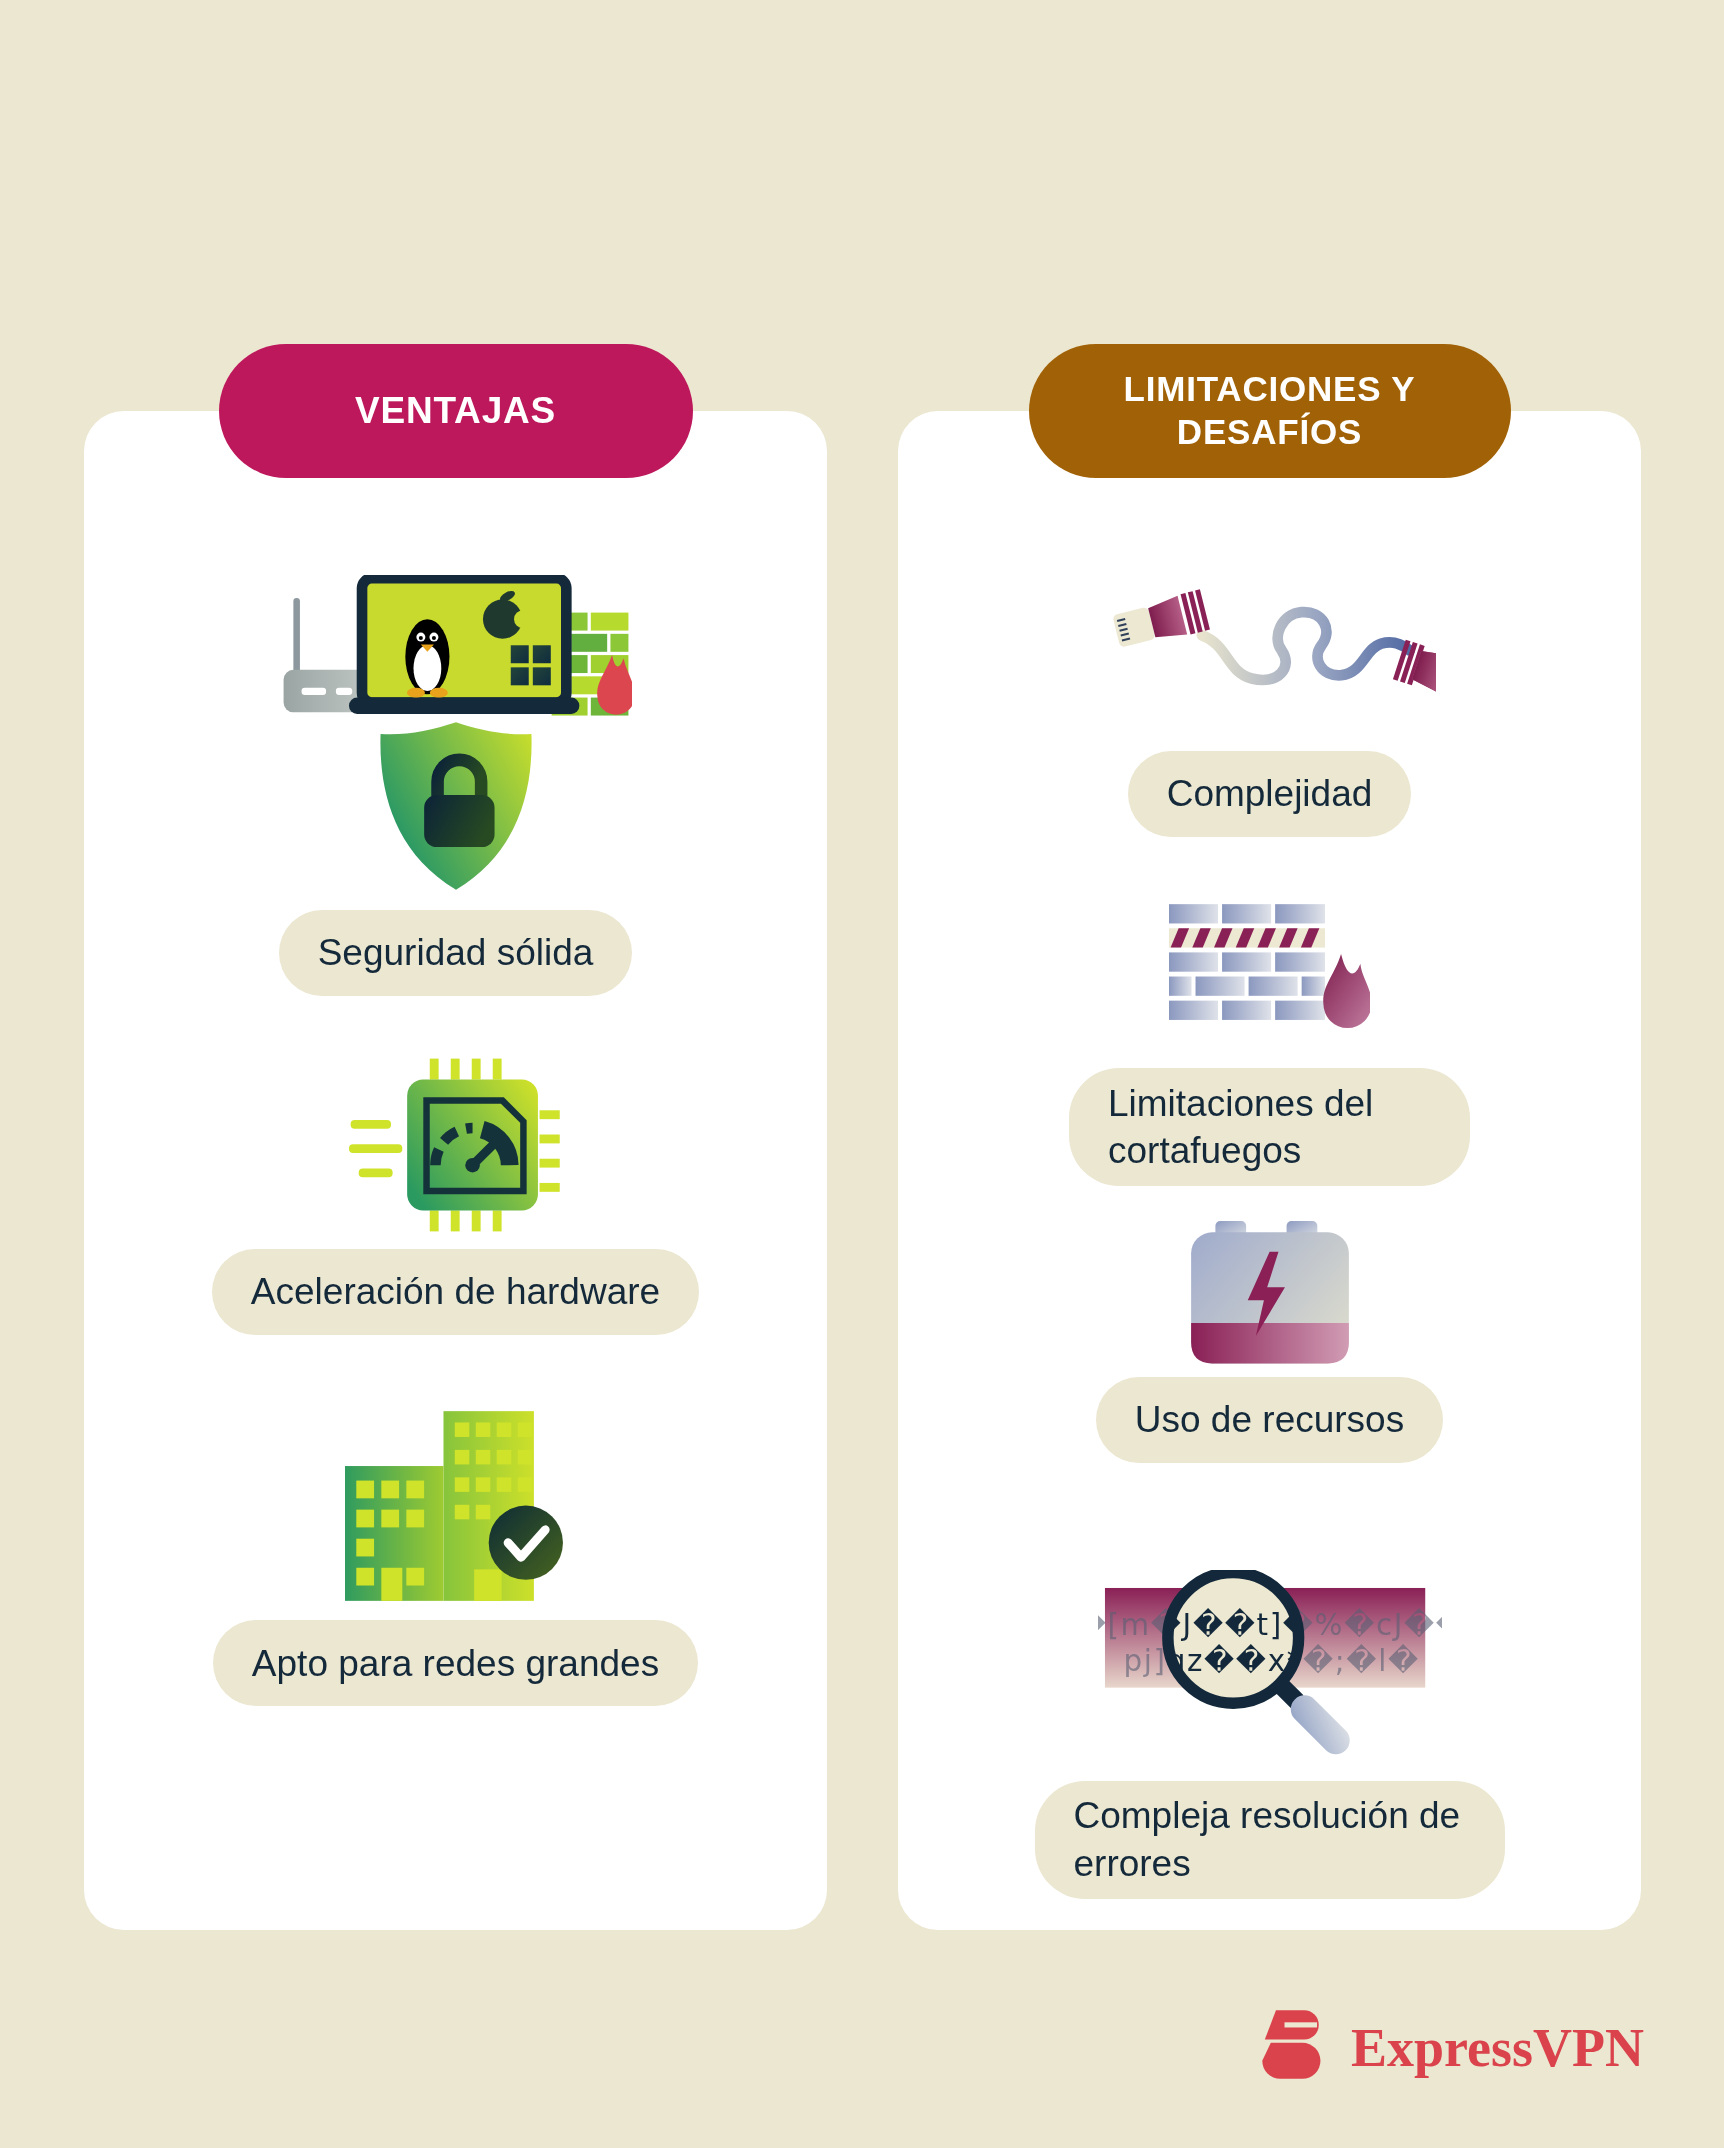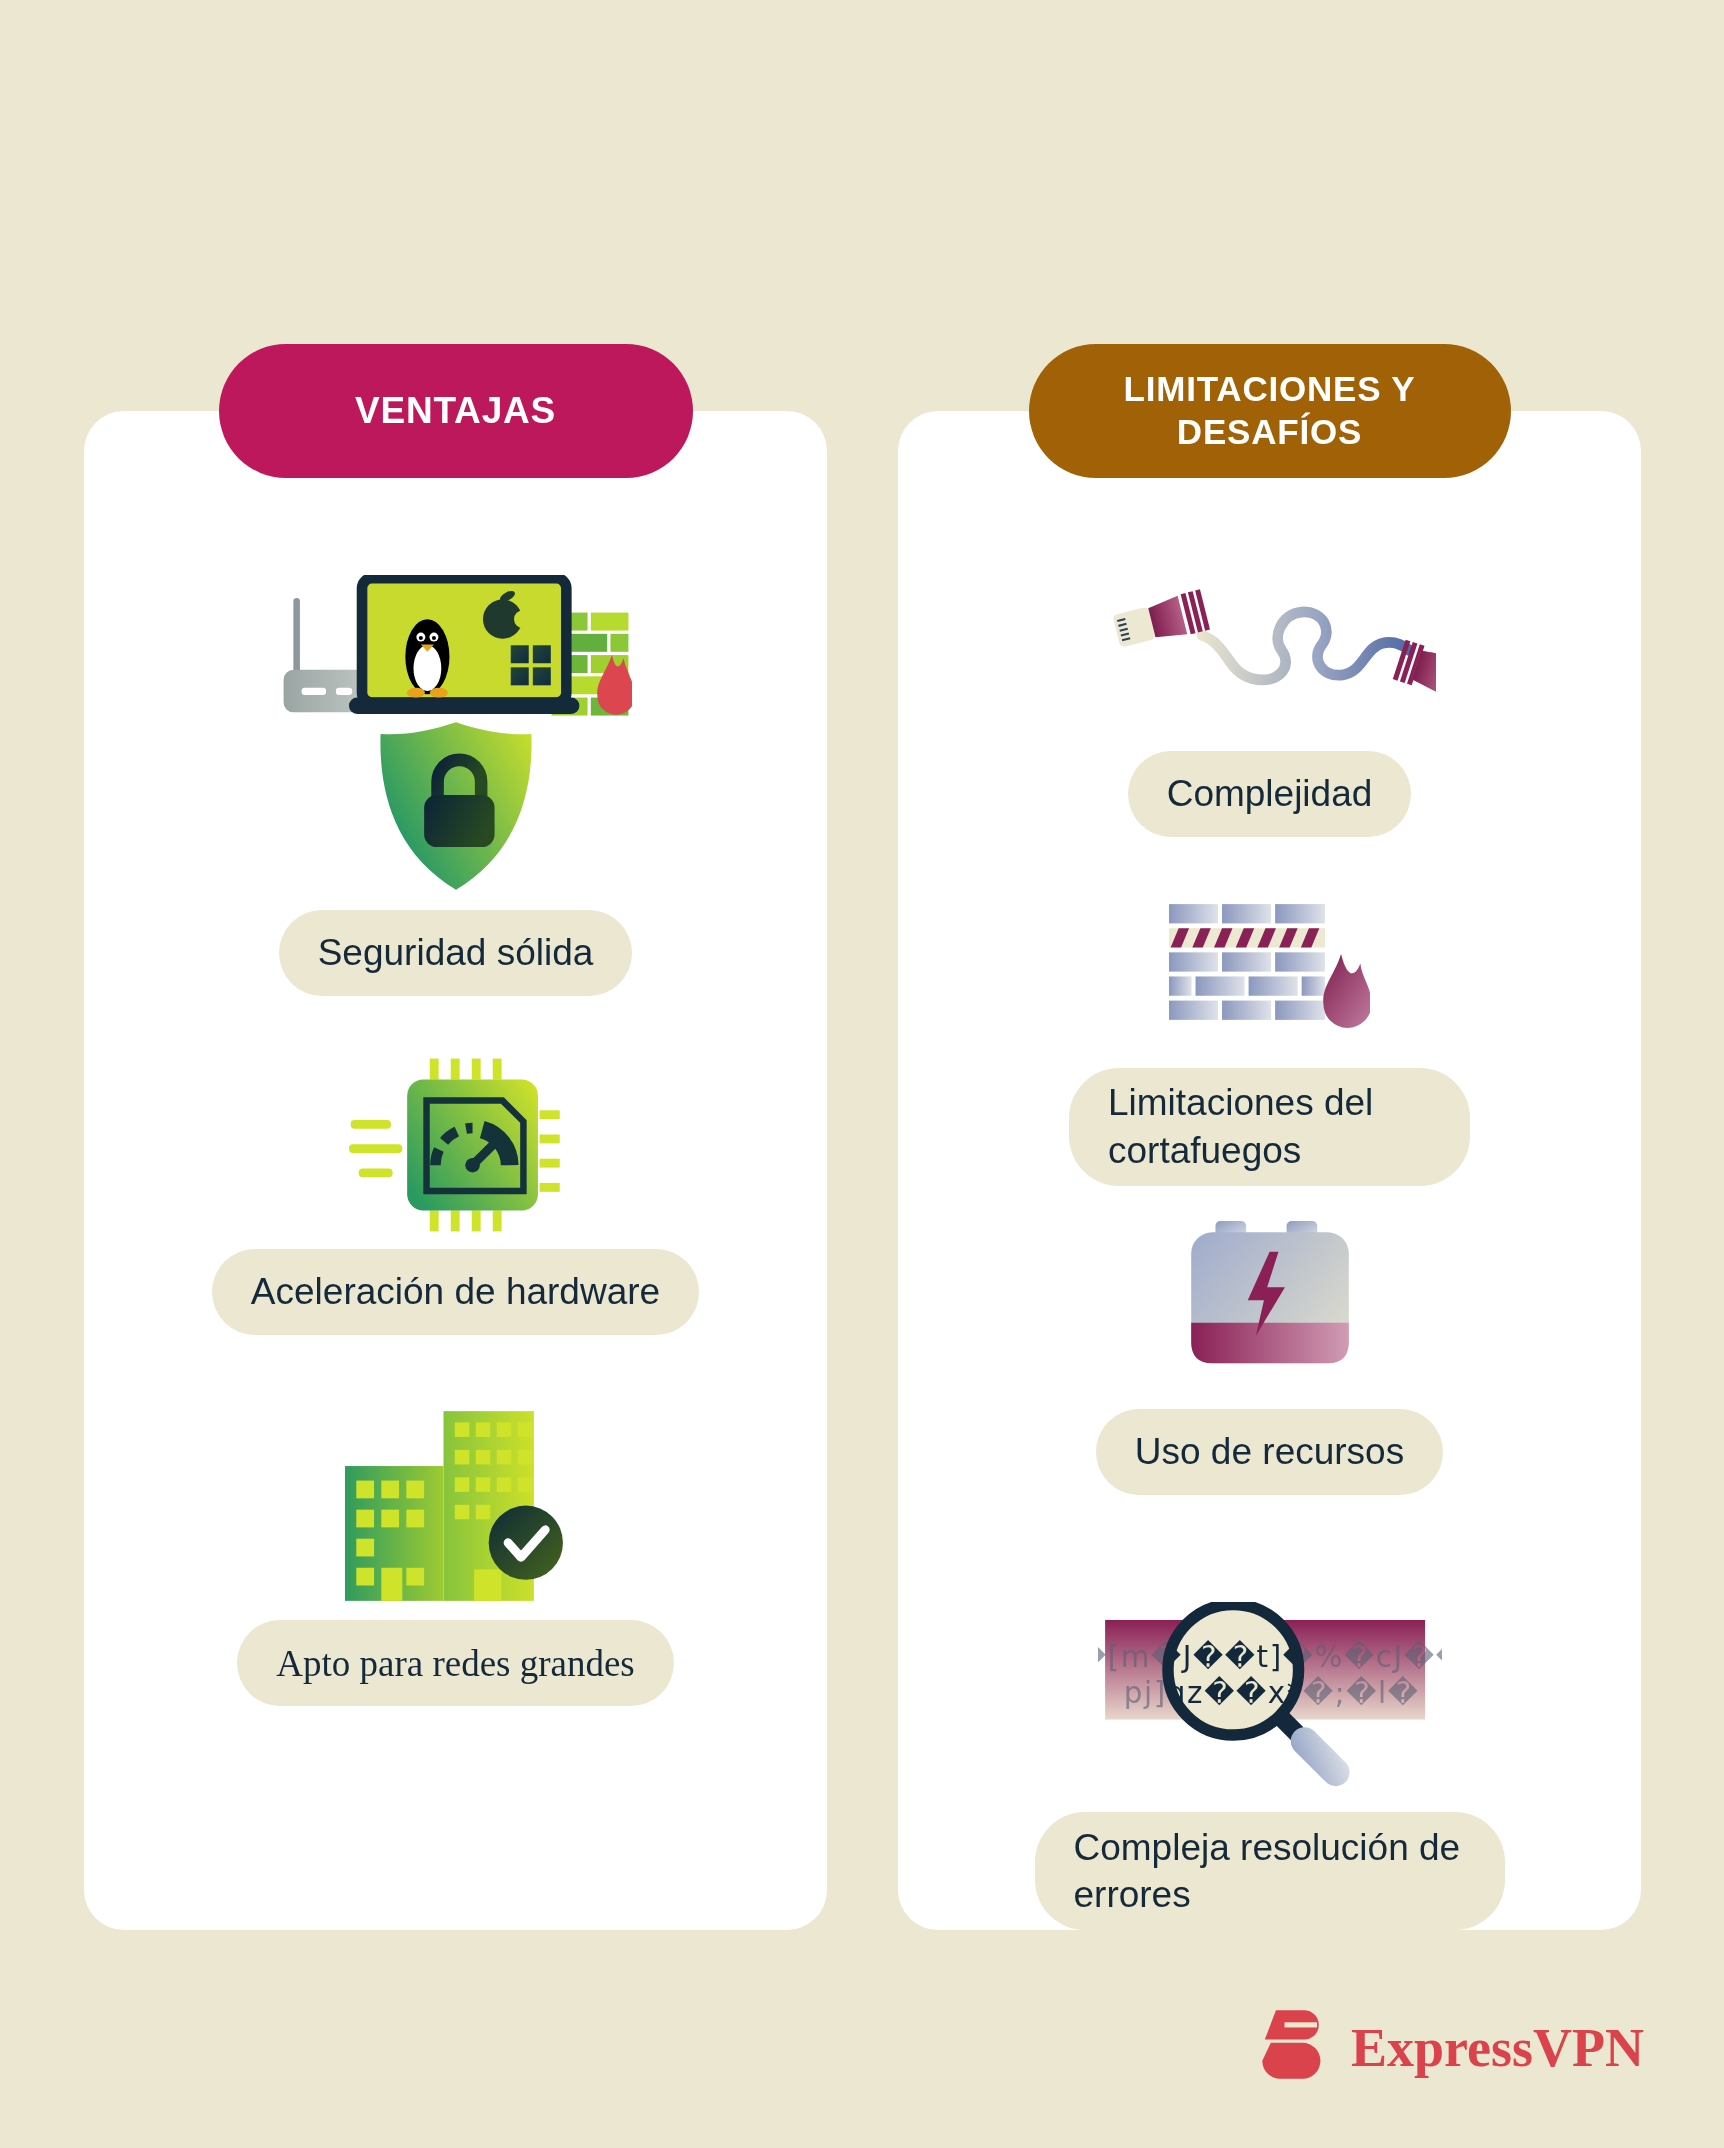--- a/index.html
+++ b/index.html
@@ -30,24 +30,24 @@
   }
   .label.two{ white-space:normal; padding:11.7px 39px; text-align:left; }
   .label.w-compat{ width:457px; }
   .label.w-fw{ width:401px; }
   .label.w-err{ width:470px; }
   .icon{ display:block; }
   
   .l-icon1{ margin-top:164px; } .l-label1{ margin-top:33px; }
   .l-icon2{ margin-top:0px; }   .l-label2{ margin-top:16px; }
   .l-icon3{ margin-top:61px; }  .l-label3{ margin-top:16px; }
-  .l-icon4{ margin-top:76px; }  .l-label4{ margin-top:19.3px;font-family:Liberation Serif, serif; }
+  .l-icon4{ margin-top:76px; }  .l-label4{ margin-top:19.3px; }
   .r-icon1{ margin-top:153px; } .r-label1{ margin-top:21px; }
   .r-icon2{ margin-top:67px; }  .r-label2{ margin-top:27px; }
-  .r-icon3{ margin-top:35px; }  .r-label3{ margin-top:44px; }
+  .r-icon3{ margin-top:35px; }  .r-label3{ margin-top:12px; }
   .r-icon4{ margin-top:107px; } .r-label4{ margin-top:18.5px; }
   .footer{
     position:absolute; left:1252px; top:2005px; display:flex; align-items:flex-end;
   }
   .brand-name{
     margin-left:22px; font-family:"Liberation Serif",serif; font-weight:700;
     font-size:54px; color:#da434c; letter-spacing:0px;
   }
   .garble{ font-family:"DejaVu Sans",sans-serif; font-size:36px; letter-spacing:2px; }
 </style>

